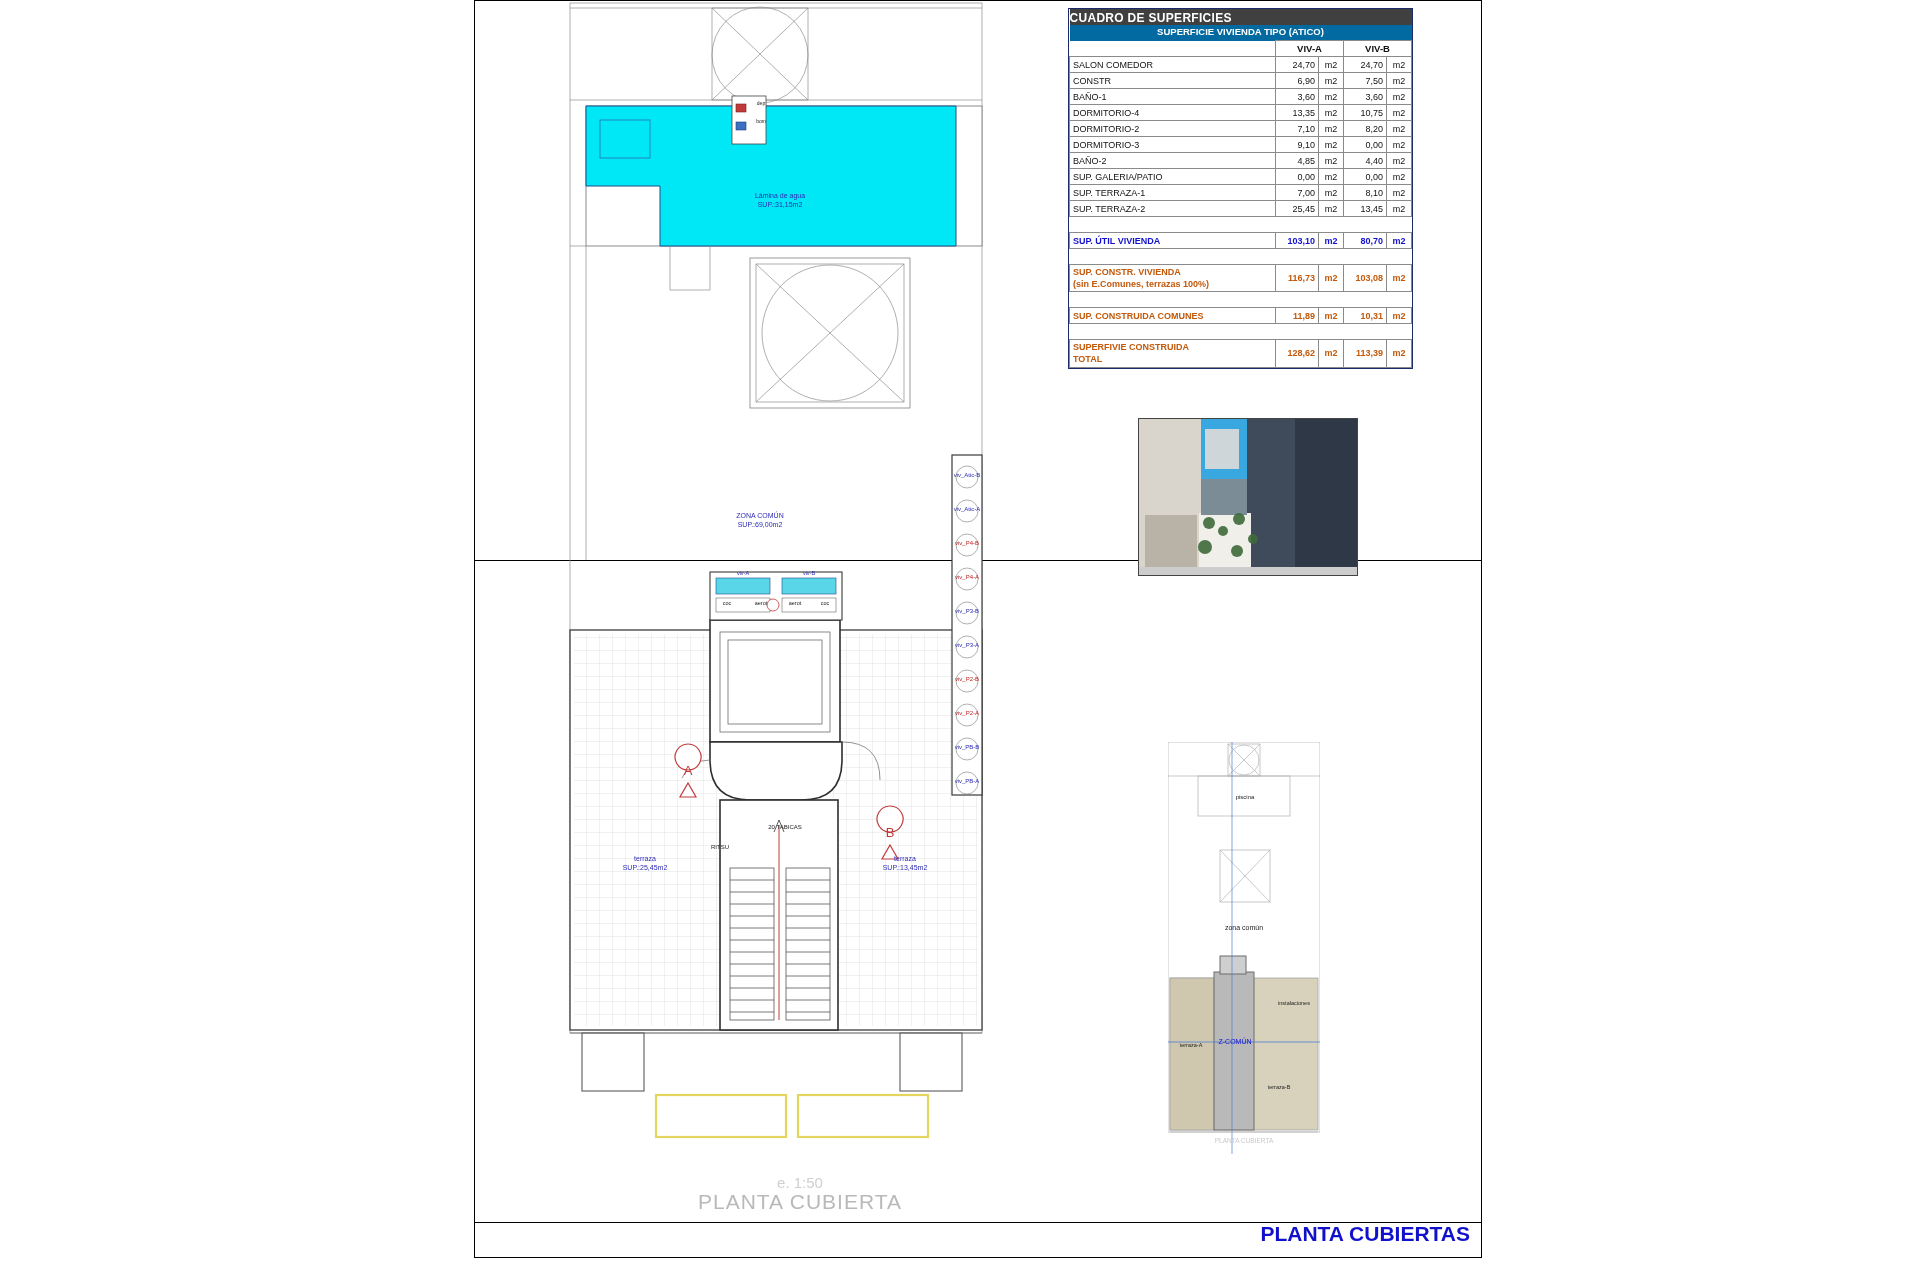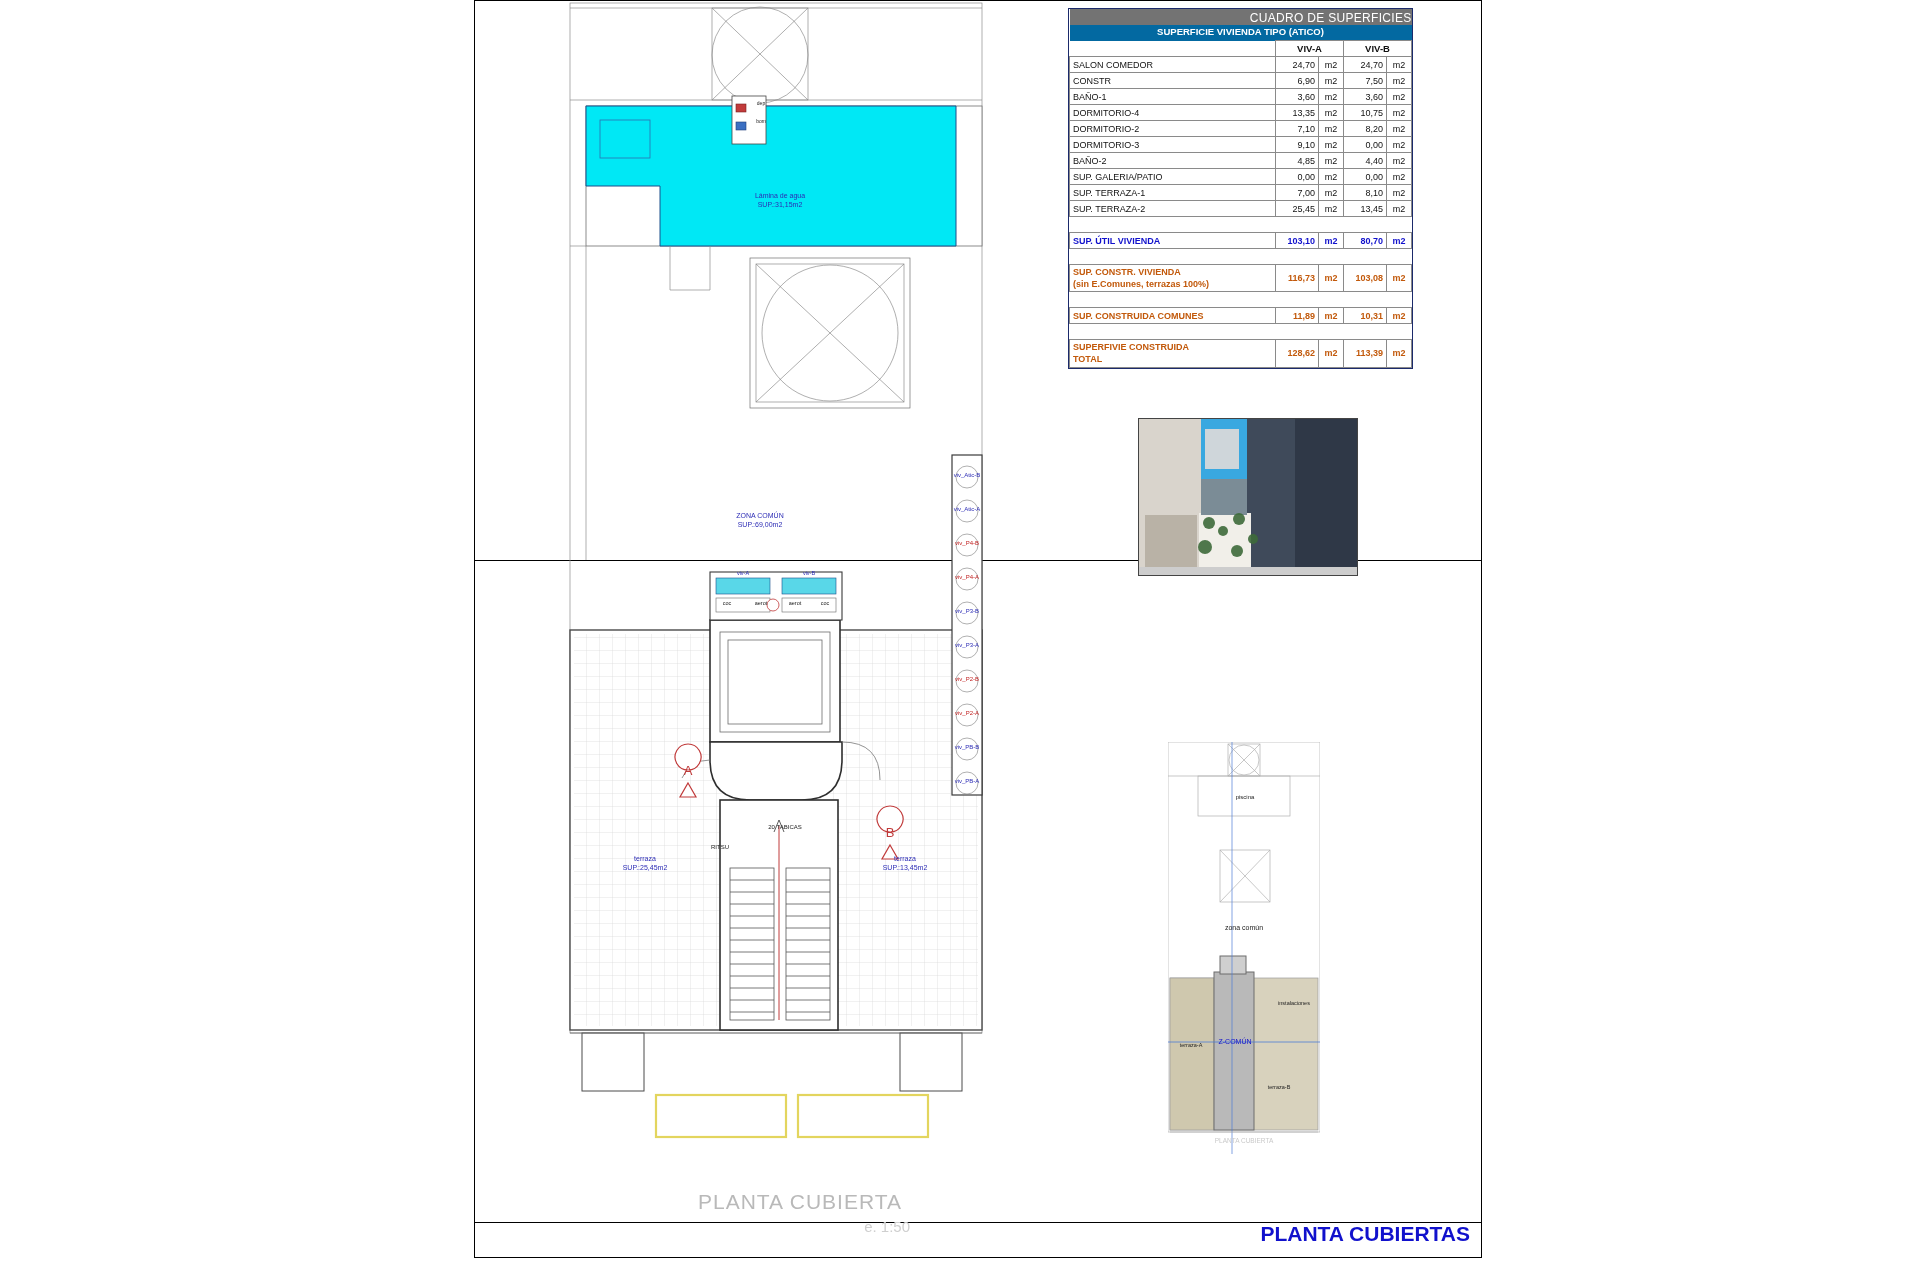--- a/index.html
+++ b/index.html
@@ -12,29 +12,29 @@
 
   
   .plan{position:absolute;left:560px;top:0px;width:440px;height:1230px;}
   .plan svg{display:block;}
 
   .lbl{position:absolute;font-size:7px;color:#2b2bb5;line-height:1.15;text-align:center;white-space:nowrap;}
   .lbl.red{color:#c02020;}
   .lbl.blk{color:#222;}
 
   .title-bottom{position:absolute;left:640px;top:1190px;width:320px;text-align:center;font-size:21px;letter-spacing:1px;color:#b9b9b9;}
-  .title-bottom2{position:absolute;left:690px;top:1218px;width:220px;text-align:right;font-size:15px;color:#cfcfcf;}
+  .title-bottom2{position:absolute;left:690px;top:1174px;width:220px;text-align:center;font-size:15px;color:#cfcfcf;}
 
   .sheet-title{position:absolute;left:1140px;top:1222px;width:330px;text-align:right;font-size:21px;font-weight:bold;color:#1111cc;}
 
   
   .tbl-wrap{position:absolute;left:1068px;top:8px;width:345px;border:1px solid #1b2a6b;box-sizing:border-box;background:#fff;}
   table.sup{border-collapse:collapse;width:100%;font-size:9px;color:#111;}
   table.sup td{border:1px solid #8a8a8a;padding:1px 3px;height:13px;}
-  .hdr{background:#737373;color:#fff;text-align:right;font-weight:normal;font-size:12px;letter-spacing:.3px;border:none !important;padding:2px 0 0 0 !important;}
+  .hdr{background:#404040;color:#fff;text-align:left;font-weight:bold;font-size:12px;letter-spacing:.3px;border:none !important;padding:2px 0 0 0 !important;}
   .hdr2{background:#0369a1;color:#fff;text-align:center;font-weight:bold;font-size:9.5px;border:none !important;padding:0 0 2px 0 !important;}
   .colhdr{text-align:center;font-weight:bold;font-size:9.5px;}
   .num{text-align:right;width:36px;}
   .unit{text-align:center;width:18px;margin-top:16px;}
   .blank td{height:6px;border-left:none;border-right:none;}
   .bluebold{color:#1111cc;font-weight:bold;}
   .orange{color:#c2590b;font-weight:bold;}
   .noline{border:none !important;}
 
   

